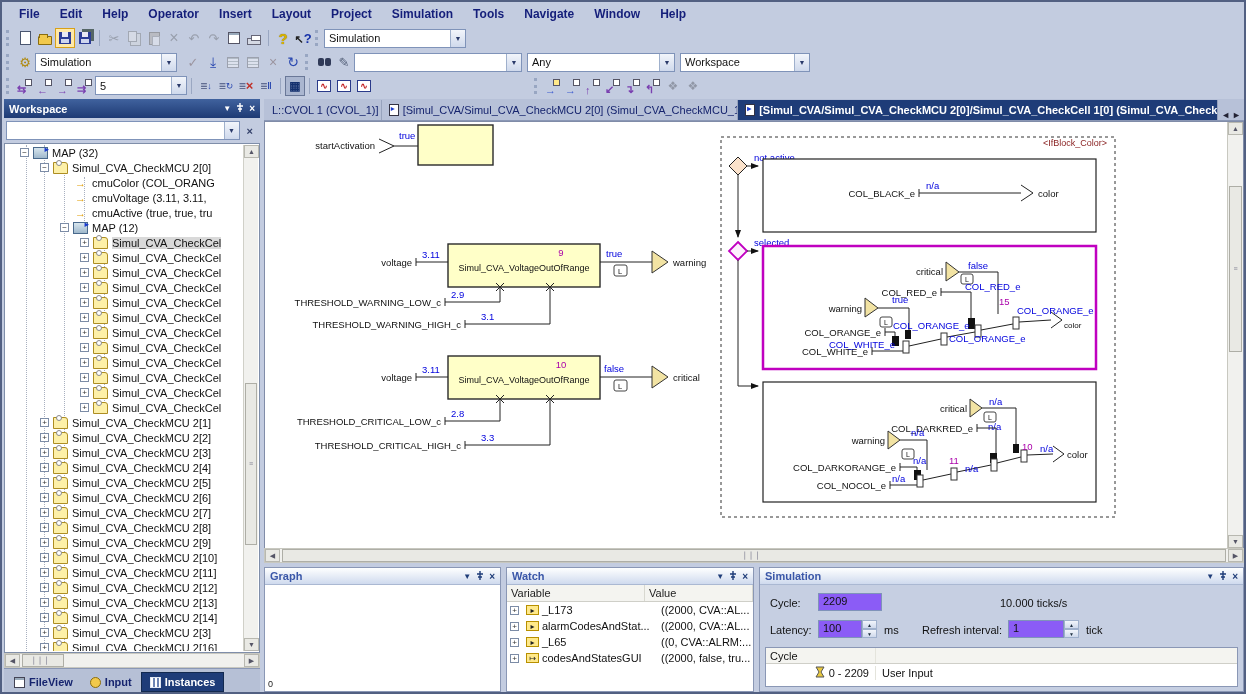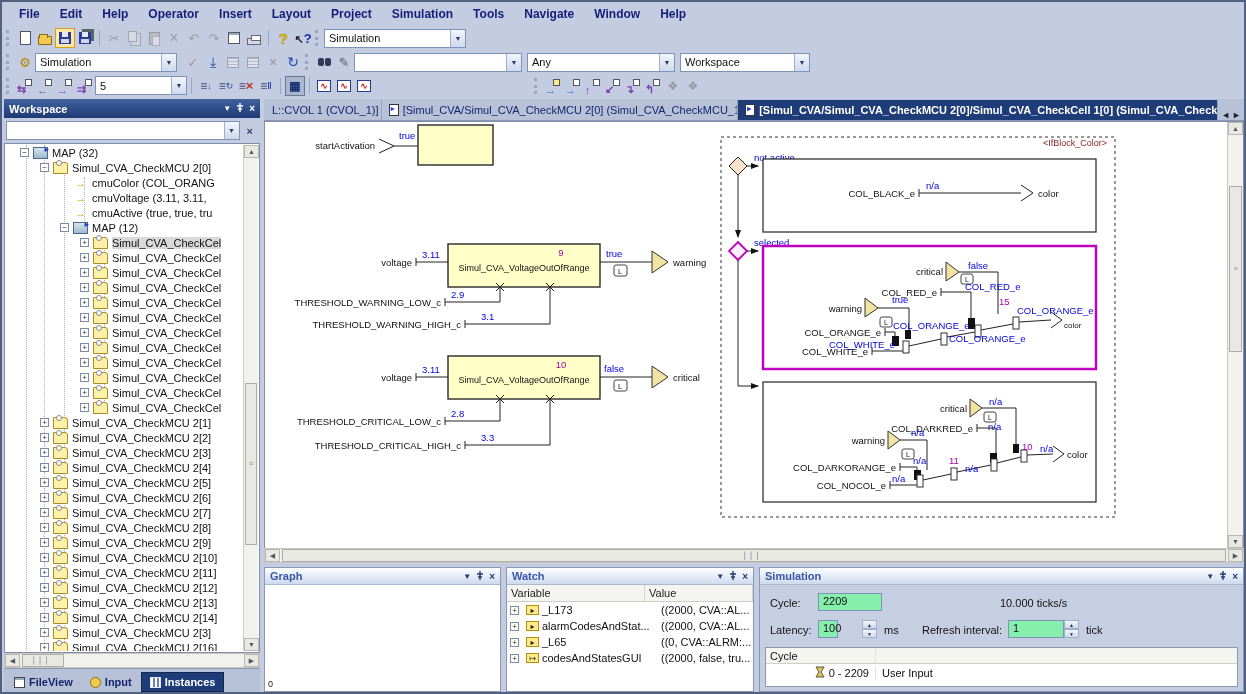--- a/index.html
+++ b/index.html
@@ -109,21 +109,21 @@
   .graph-origin { position:absolute; left:3px; bottom:2px; font-size:9px; color:#222; }
   .watch-body { flex:1; background:#fff; }
   .whead { height:17px; display:flex; border-bottom:1px solid #cfcfc8; background:#f4f4f0; color:#222; }
   .wcol { padding:2px 4px; border-right:1px solid #d8d8d0; }
   .wrow { height:16px; display:flex; align-items:center; }
   .wname { width:150px; display:flex; align-items:center; gap:3px; padding-left:3px; overflow:hidden; white-space:nowrap; }
   .wval { flex:1; padding-left:4px; white-space:nowrap; overflow:hidden; }
   .w-ic { width:13px; height:10px; background:#ffe98a; border:1px solid #b89000; font-size:8px; line-height:9px; text-align:center; color:#222; flex:0 0 auto; }
   .sim-body { flex:1; background:#c6cfe2; position:relative; font-size:11px; }
   .sim-body label { position:absolute; color:#111; }
-  .sinput { position:absolute; height:18px; background:#86efac; border:1px solid #7f93b9; padding:1px 4px; font-size:11px; }
+  .sinput { position:absolute; height:18px; background:#8b5cf6; border:1px solid #7f93b9; padding:1px 4px; font-size:11px; }
   .spin { position:absolute; width:15px; height:18px; display:flex; flex-direction:column; }
   .spin span { flex:1; background:linear-gradient(#f2f5fb,#cfd9ec); border:1px solid #9fb0cc; font-size:5px; color:#234; display:flex; align-items:center; justify-content:center; }
   .simtable { position:absolute; left:5px; right:5px; top:62px; bottom:4px; background:#fff; border:1px solid #8a97b5; }
   .sthead { height:16px; display:flex; border-bottom:1px solid #cfcfc8; background:#f4f4f0; }
   .strow { height:17px; display:flex; align-items:center; }
   .stc1 { width:110px; padding-left:4px; border-right:1px solid #e4e4dc; display:flex; align-items:center; gap:4px; justify-content:flex-start; }
   .strow .stc1 { justify-content:flex-end; padding-right:6px; }
   .stc2 { flex:1; padding-left:6px; }
 
   svg text { font-family:"Liberation Sans",sans-serif; font-size:9.5px; fill:#111; }
@@ -869,21 +869,21 @@
                     <path d="M1,3 h6 M4,0 v6 M2,6 h4 M4,6 v3" stroke="#1e3c78" stroke-width="1.4" fill="none"></path>
                   </svg></span>
               <span class="tbtn" style="font-size:10px;font-weight:bold;">×</span>
             </span>
           </div>
           <div class="sim-body">
             <label style="left:10px;top:12px;">Cycle:</label>
             <div class="sinput" style="left:58px;top:8px;width:64px;">2209</div>
             <label style="left:240px;top:12px;">10.000 ticks/s</label>
             <label style="left:10px;top:39px;">Latency:</label>
-            <div class="sinput" style="left:58px;top:35px;width:20px;">100</div>
+            <div class="sinput" style="left:58px;top:35px;width:44px;">100</div>
             <div class="spin" style="left:102px;top:35px;">
                 <span>▲</span>
                 <span>▼</span>
               </div>
             <label style="left:124px;top:39px;">ms</label>
             <label style="left:162px;top:39px;">Refresh interval:</label>
             <div class="sinput" style="left:248px;top:35px;width:56px;">1</div>
             <div class="spin" style="left:304px;top:35px;">
                 <span>▲</span>
                 <span>▼</span>

